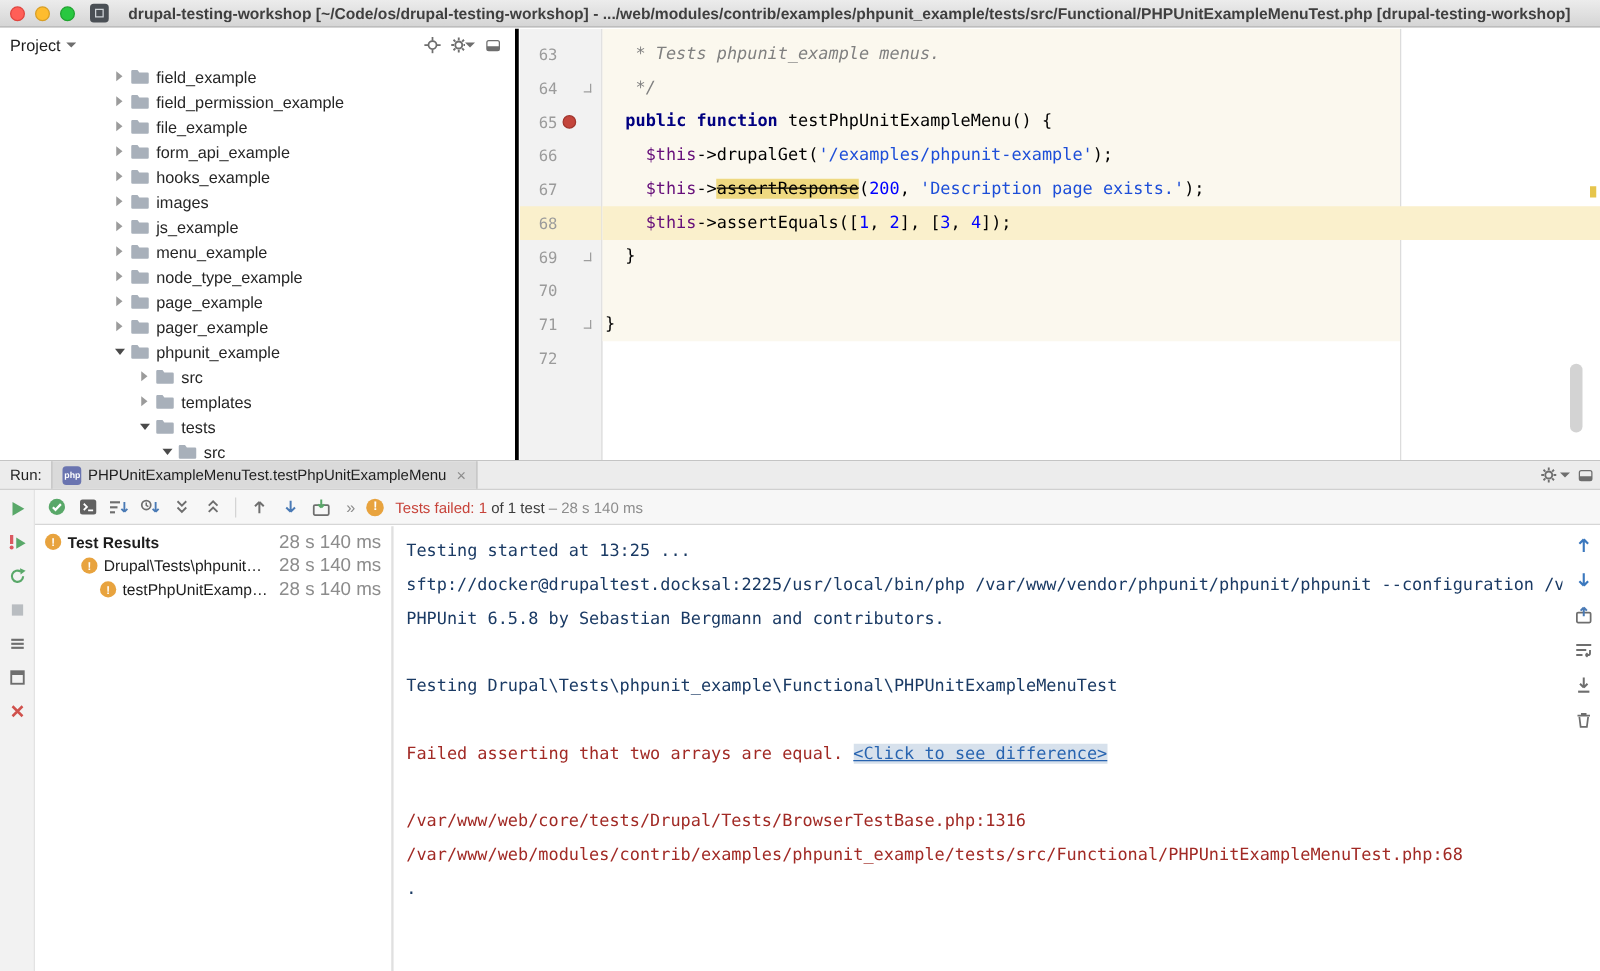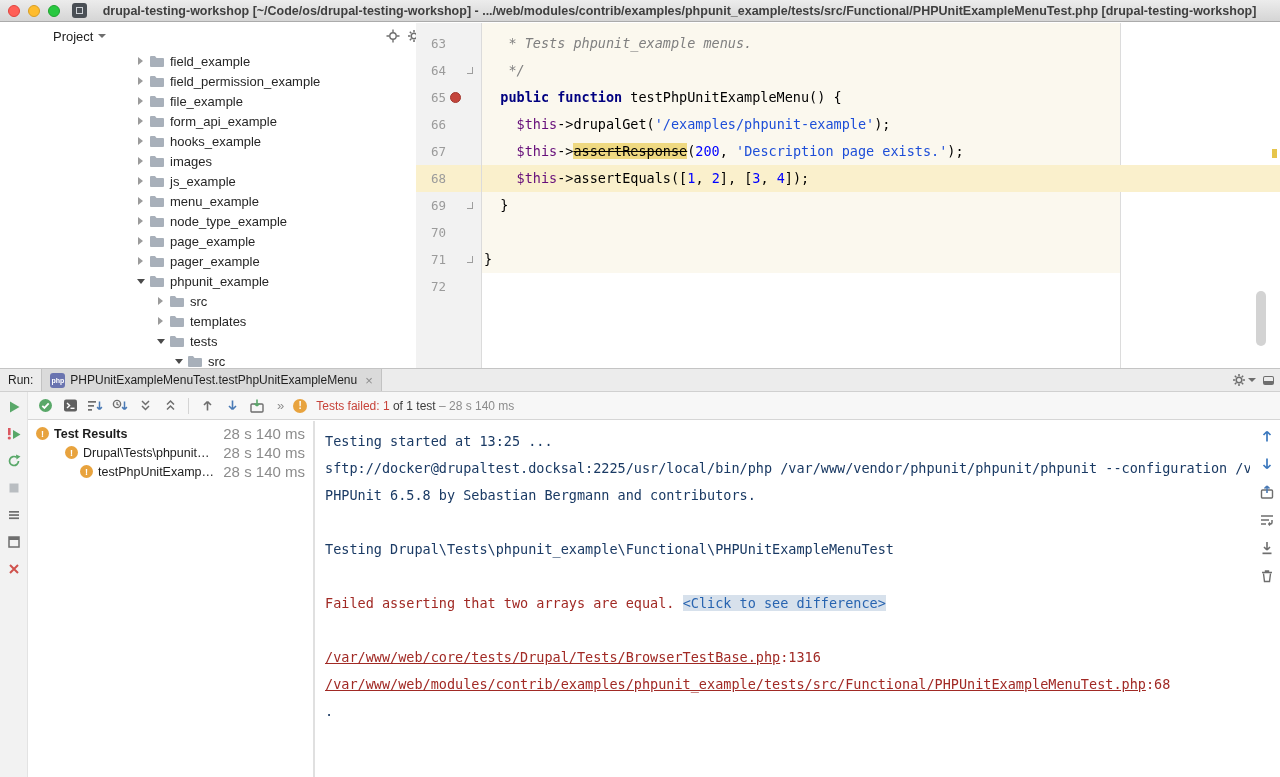--- a/index.html
+++ b/index.html
@@ -17,21 +17,21 @@
   .light.yellow { background:#FEBC2E; border:1px solid #D89E24; }
   .light.green { background:#28C840; border:1px solid #1FA32F; }
   .appicon { width:15px; height:15px; border-radius:3px; background:#4A4F55; margin-left:12px;
     display:flex; align-items:center; justify-content:center; }
   .appicon i { display:block; width:7px; height:7px; border:1.5px solid #cfd3d8; }
   .wtitle { flex:1; text-align:center; font-size:12.5px; font-weight:700; color:#3F3F3F;
     white-space:nowrap; overflow:hidden; text-overflow:ellipsis; padding:0 6px; }
 
   
   .project { position:absolute; top:23px; left:0; width:415px; height:444px;
-    background:#fff; border-right:1px solid #000000; overflow:hidden;margin-left:45px; }
+    background:#fff; border-right:3px solid #000000; overflow:hidden; }
   .phead { height:26px; display:flex; align-items:center; padding:0 8px; font-size:13px; color:#1d1d1d; }
   .phead .ptitle { display:flex; align-items:center; gap:5px; }
   .caret-down { width:0; height:0; border-left:4px solid transparent; border-right:4px solid transparent;
     border-top:4px solid #6E6E6E; display:inline-block; }
   .phead .spacer { flex:1; }
   .hicon { width:20px; height:20px; display:flex; align-items:center; justify-content:center; margin-left:4px; }
   .hidebar { width:11px; height:9px; border:1.4px solid #6E6E6E; border-bottom:4px solid #6E6E6E; border-radius:2px; }
   .ptree { padding-top:2px; }
   .prow { height:20px; display:flex; align-items:center; font-size:13px; color:#262626; white-space:nowrap; }
   .prow.lvl0 { padding-left:90px; }
@@ -108,22 +108,22 @@
   .trow .tchev { width:11px; display:inline-flex; justify-content:center; flex:none; }
   .tball { width:13px; height:13px; border-radius:50%; background:#E8A33E; color:#fff; font-size:9px;
     font-weight:bold; display:flex; align-items:center; justify-content:center; flex:none; }
   .splitter { width:2px; background:#E0E0E0; flex:none; }
 
   .console { flex:1; position:relative; background:#fff; overflow:hidden;
     font-family:"DejaVu Sans Mono", monospace; font-size:13.5px; color:#1A3A64;
     padding:7px 30px 0 10px; }
   .cline { height:27px; line-height:27px; white-space:pre; overflow:hidden; }
   .err { color:#A12A25; }
-  .flink { color:#A12A25; text-decoration:underline; }
-  .difflink { color:#2864B0; background:#D7E1EC; }
+  .flink { color:#A12A25; }
+  .difflink { color:#2864B0; text-decoration:underline; background:#D7E1EC; }
   .conicons { position:absolute; right:4px; top:6px; display:flex; flex-direction:column; gap:10px; align-items:center; }
   .cbtn { width:18px; height:18px; display:flex; align-items:center; justify-content:center; }
 </style>
 </head>
 <body>
 
 <div id="app">
 
   <div class="titlebar">
     <div class="lights">

